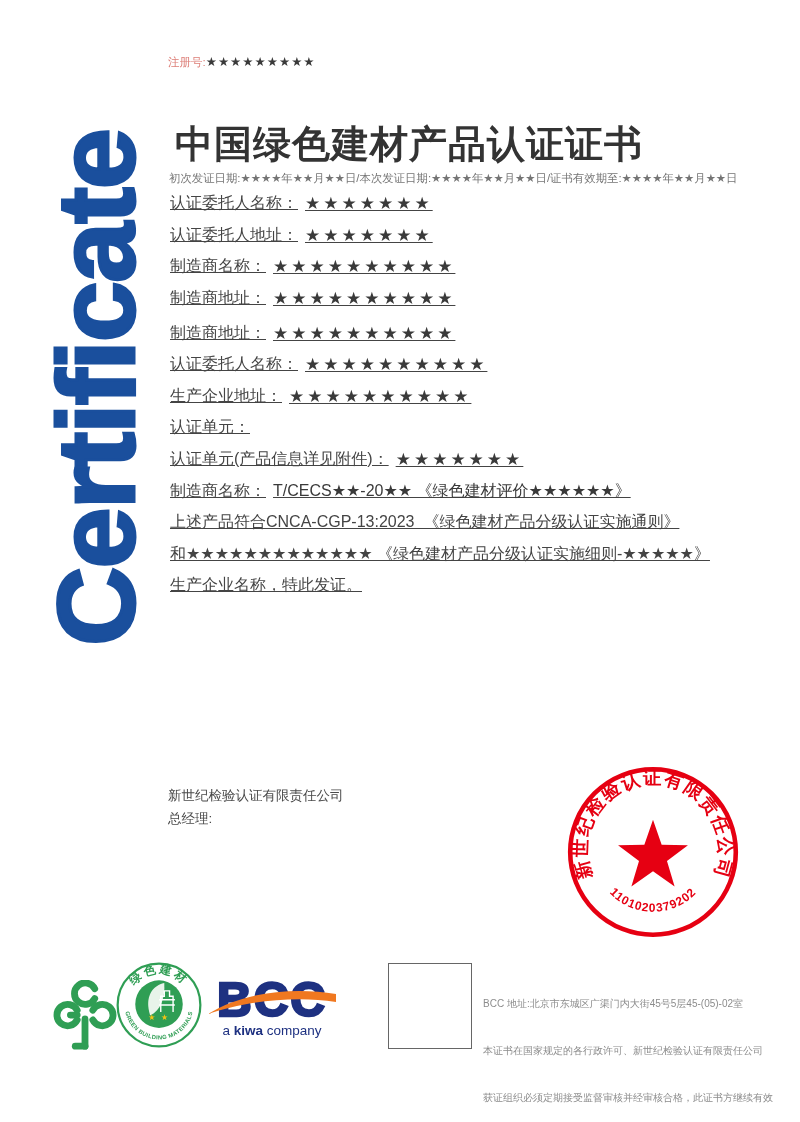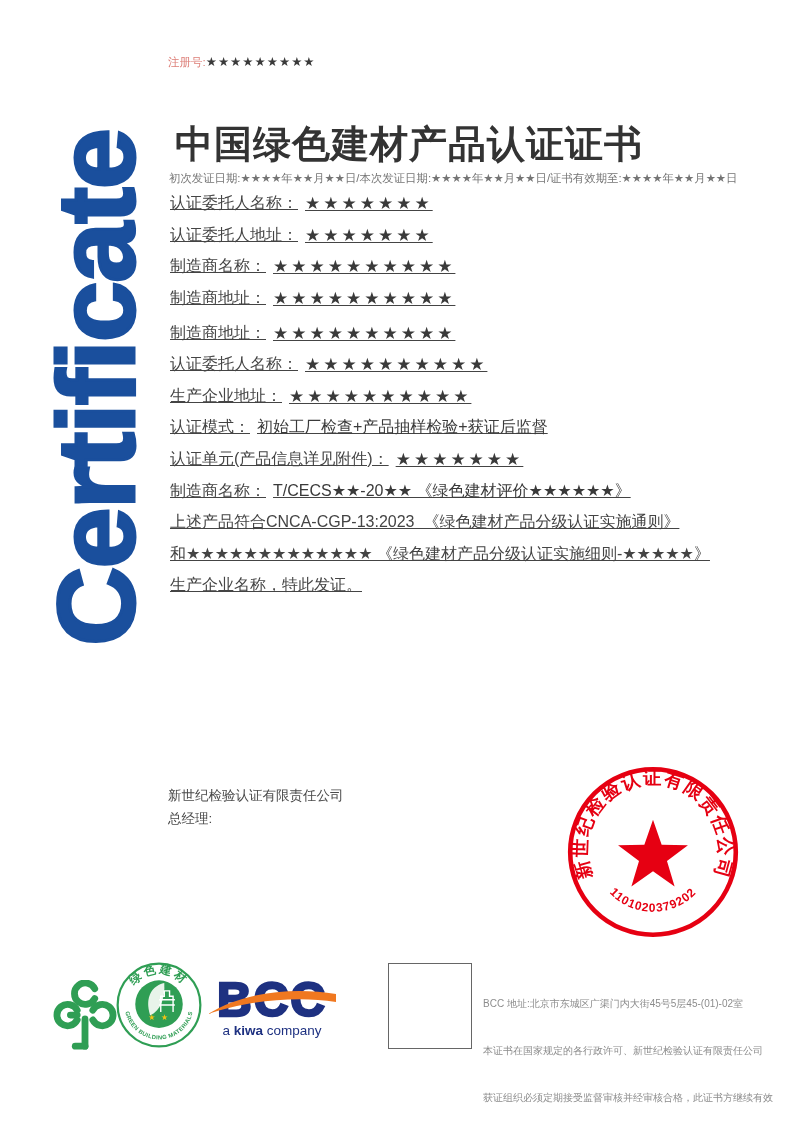--- a/index.html
+++ b/index.html
@@ -62,21 +62,21 @@
   <div class="dateline">初次发证日期:★★★★年★★月★★日/本次发证日期:★★★★年★★月★★日/证书有效期至:★★★★年★★月★★日</div>
 
   <div class="fields">
     <div class="row"><span class="lbl">认证委托人名称：</span><span class="val stars">★★★★★★★</span></div>
     <div class="row"><span class="lbl">认证委托人地址：</span><span class="val stars">★★★★★★★</span></div>
     <div class="row"><span class="lbl">制造商名称：</span><span class="val stars">★★★★★★★★★★</span></div>
     <div class="row"><span class="lbl">制造商地址：</span><span class="val stars">★★★★★★★★★★</span></div>
     <div class="row gap"><span class="lbl">制造商地址：</span><span class="val stars">★★★★★★★★★★</span></div>
     <div class="row"><span class="lbl">认证委托人名称：</span><span class="val stars">★★★★★★★★★★</span></div>
     <div class="row"><span class="lbl">生产企业地址：</span><span class="val stars">★★★★★★★★★★</span></div>
-    <div class="row"><span class="lbl">认证模式：</span><span class="val">初始工厂检查+产品抽样检验+获证后监督</span></div>
+    <div class="row"><span class="lbl">认证单元：</span></div>
     <div class="row"><span class="lbl">认证单元(产品信息详见附件)：</span><span class="val stars">★★★★★★★</span></div>
     <div class="row"><span class="lbl">制造商名称：</span><span class="val">T/CECS★★-20★★ 《绿色建材评价★★★★★★》</span></div>
     <div class="row">上述产品符合CNCA-CGP-13:2023  《绿色建材产品分级认证实施通则》</div>
     <div class="row">和★★★★★★★★★★★★★ 《绿色建材产品分级认证实施细则-★★★★★》</div>
     <div class="row">生产企业名称，特此发证。</div>
   </div>
 
   <div class="issuer">
     <div>新世纪检验认证有限责任公司</div>
     <div>总经理:</div>
@@ -133,20 +133,20 @@
     <text x="64" y="44" text-anchor="middle" font-size="48" font-weight="bold" fill="#1e3181" letter-spacing="2" style="paint-order:stroke" stroke="#1e3181" stroke-width="2.5">BCC</text>
     <path d="M 0 42 C 35 20 85 15 128 22 L 128 30 C 85 23 35 30 0 42 Z" fill="#f07820"></path>
     <text x="64" y="63" text-anchor="middle" font-size="13.5" fill="#1e3181">
       <tspan>a </tspan><tspan font-weight="bold">kiwa</tspan><tspan> company</tspan>
     </text>
   </svg>
 
   <div class="qr-box"></div>
 
   <div class="footer-notes">
-    <div>BCC 地址:北京市东城区广渠门内大街45号5层45-(01)-02室</div>
+    <div>BCC 地址:北京市东城区广渠门内大街45号5层45-(05)-02室</div>
     <div>本证书在国家规定的各行政许可、新世纪检验认证有限责任公司</div>
     <div>获证组织必须定期接受监督审核并经审核合格，此证书方继续有效</div>
     
     
   </div>
 
 </div>
 
 </body></html>

